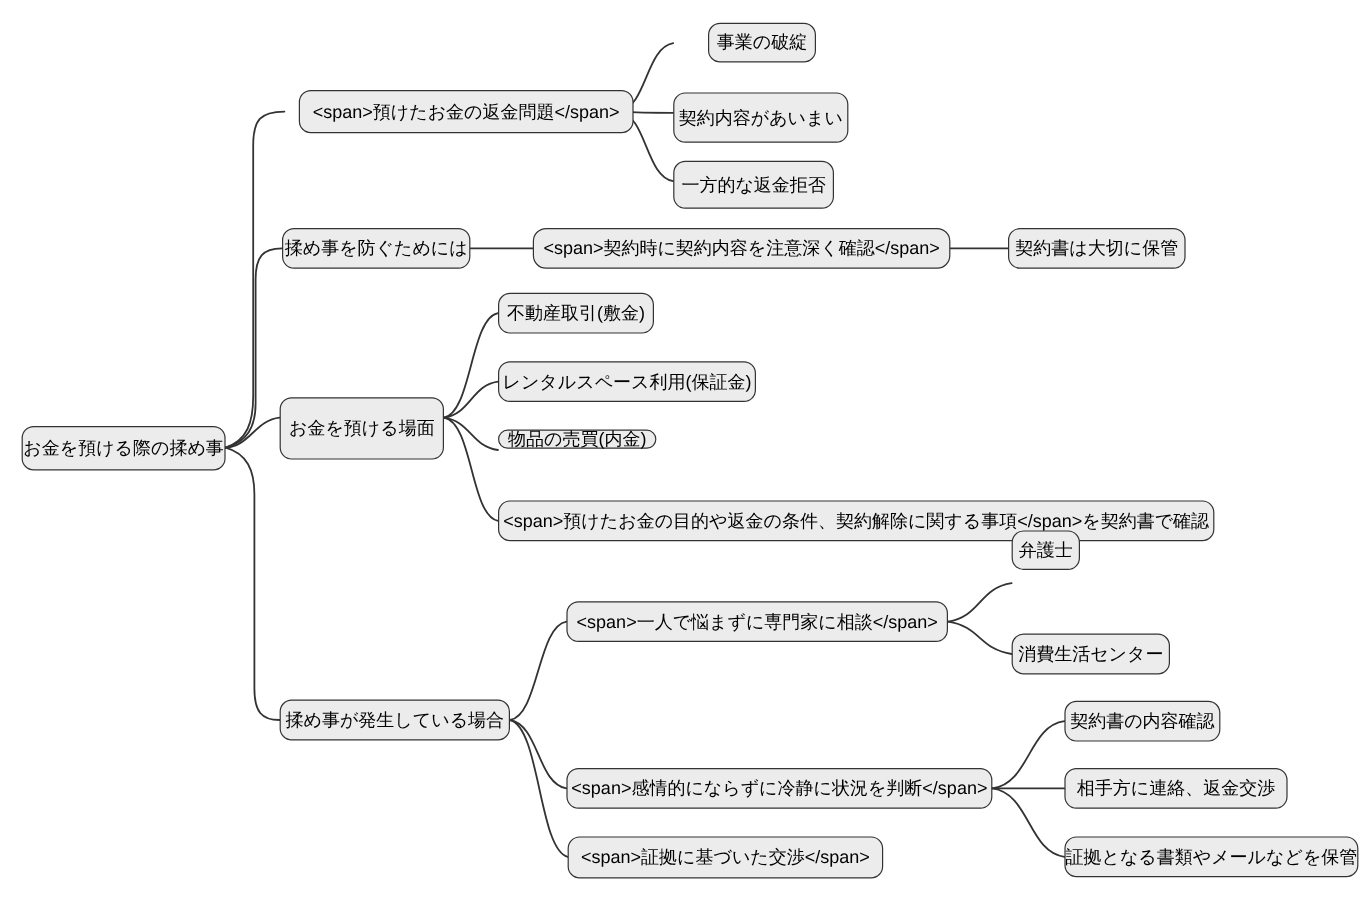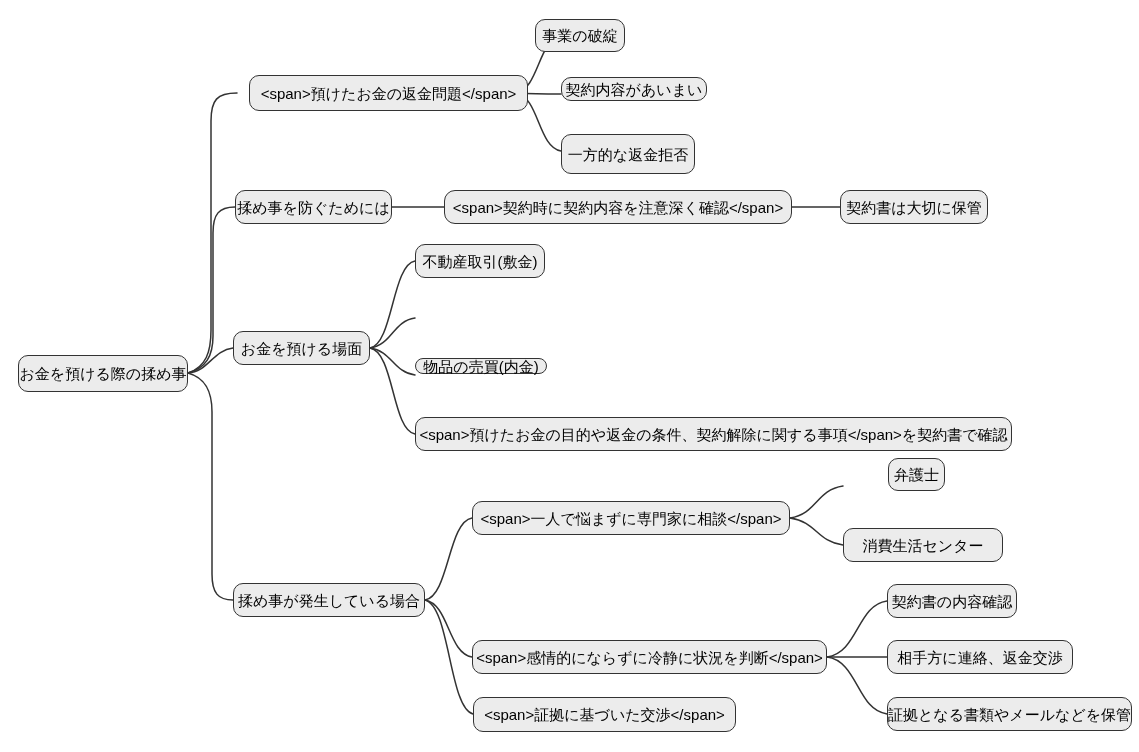--- a/index.html
+++ b/index.html
@@ -74,37 +74,38 @@
     <path d="M 790 518 C 817 522 816 541 843 545"></path>
 
     <path d="M 827 657 C 858 653 857 605 887 601"></path>
     <path d="M 827 657 L 887 657"></path>
     <path d="M 827 657 C 858 661 857 710 887 714"></path>
   </svg>
 
   <div class="node" style="left:18px; top:355px; width:170px; height:37px;">お金を預ける際の揉め事</div>
 
   <div class="node" style="left:249px; top:75px; width:279px; height:36px;">&lt;span&gt;預けたお金の返金問題&lt;/span&gt;</div>
-  <div class="node" style="left:535px; top:19px; width:90px; height:33px;">事業の破綻</div>
-  <div class="node" style="left:561px; top:77px; width:146px; height:24px;">契約内容があいまい</div>
+  <div class="node" style="left:590px; top:19px; width:90px; height:33px;">事業の破綻</div>
+  <div class="node" style="left:561px; top:77px; width:146px; height:42px;">契約内容があいまい</div>
   <div class="node" style="left:561px; top:134px; width:134px; height:40px;">一方的な返金拒否</div>
 
   <div class="node" style="left:235px; top:190px; width:157px; height:34px;">揉め事を防ぐためには</div>
   <div class="node" style="left:444px; top:190px; width:348px; height:34px;border-radius:11px;">&lt;span&gt;契約時に契約内容を注意深く確認&lt;/span&gt;</div>
   <div class="node" style="left:840px; top:190px; width:148px; height:34px;">契約書は大切に保管</div>
 
-  <div class="node" style="left:233px; top:331px; width:137px; height:34px;">お金を預ける場面</div>
+  <div class="node" style="left:233px; top:331px; width:137px; height:52px;">お金を預ける場面</div>
   <div class="node" style="left:415px; top:244px; width:130px; height:34px;">不動産取引(敷金)</div>
+  <div class="node" style="left:415px; top:301px; width:215px; height:34px;">レンタルスペース利用(保証金)</div>
   <div class="node" style="left:415px; top:358px; width:132px; height:16px;border-radius:14px;">物品の売買(内金)</div>
   <div class="node" style="left:415px; top:417px; width:597px; height:34px;">&lt;span&gt;預けたお金の目的や返金の条件、契約解除に関する事項&lt;/span&gt;を契約書で確認</div>
 
   <div class="node" style="left:233px; top:583px; width:192px; height:34px;">揉め事が発生している場合</div>
   <div class="node" style="left:472px; top:501px; width:318px; height:34px;">&lt;span&gt;一人で悩まずに専門家に相談&lt;/span&gt;</div>
-  <div class="node" style="left:843px; top:458px; width:57px; height:33px;margin-left:45px;">弁護士</div>
-  <div class="node" style="left:843px; top:528px; width:160px; height:34px;">消費生活センター</div>
+  <div class="node" style="left:843px; top:442px; width:57px; height:33px;">弁護士</div>
+  <div class="node" style="left:843px; top:528px; width:132px; height:34px;">消費生活センター</div>
 
   <div class="node" style="left:472px; top:640px; width:355px; height:34px;">&lt;span&gt;感情的にならずに冷静に状況を判断&lt;/span&gt;</div>
   <div class="node" style="left:887px; top:584px; width:130px; height:34px;">契約書の内容確認</div>
   <div class="node" style="left:887px; top:640px; width:186px; height:34px;">相手方に連絡、返金交渉</div>
   <div class="node" style="left:887px; top:697px; width:245px; height:34px;">証拠となる書類やメールなどを保管</div>
 
   <div class="node" style="left:473px; top:697px; width:263px; height:35px;">&lt;span&gt;証拠に基づいた交渉&lt;/span&gt;</div>
 
 </div>
 

